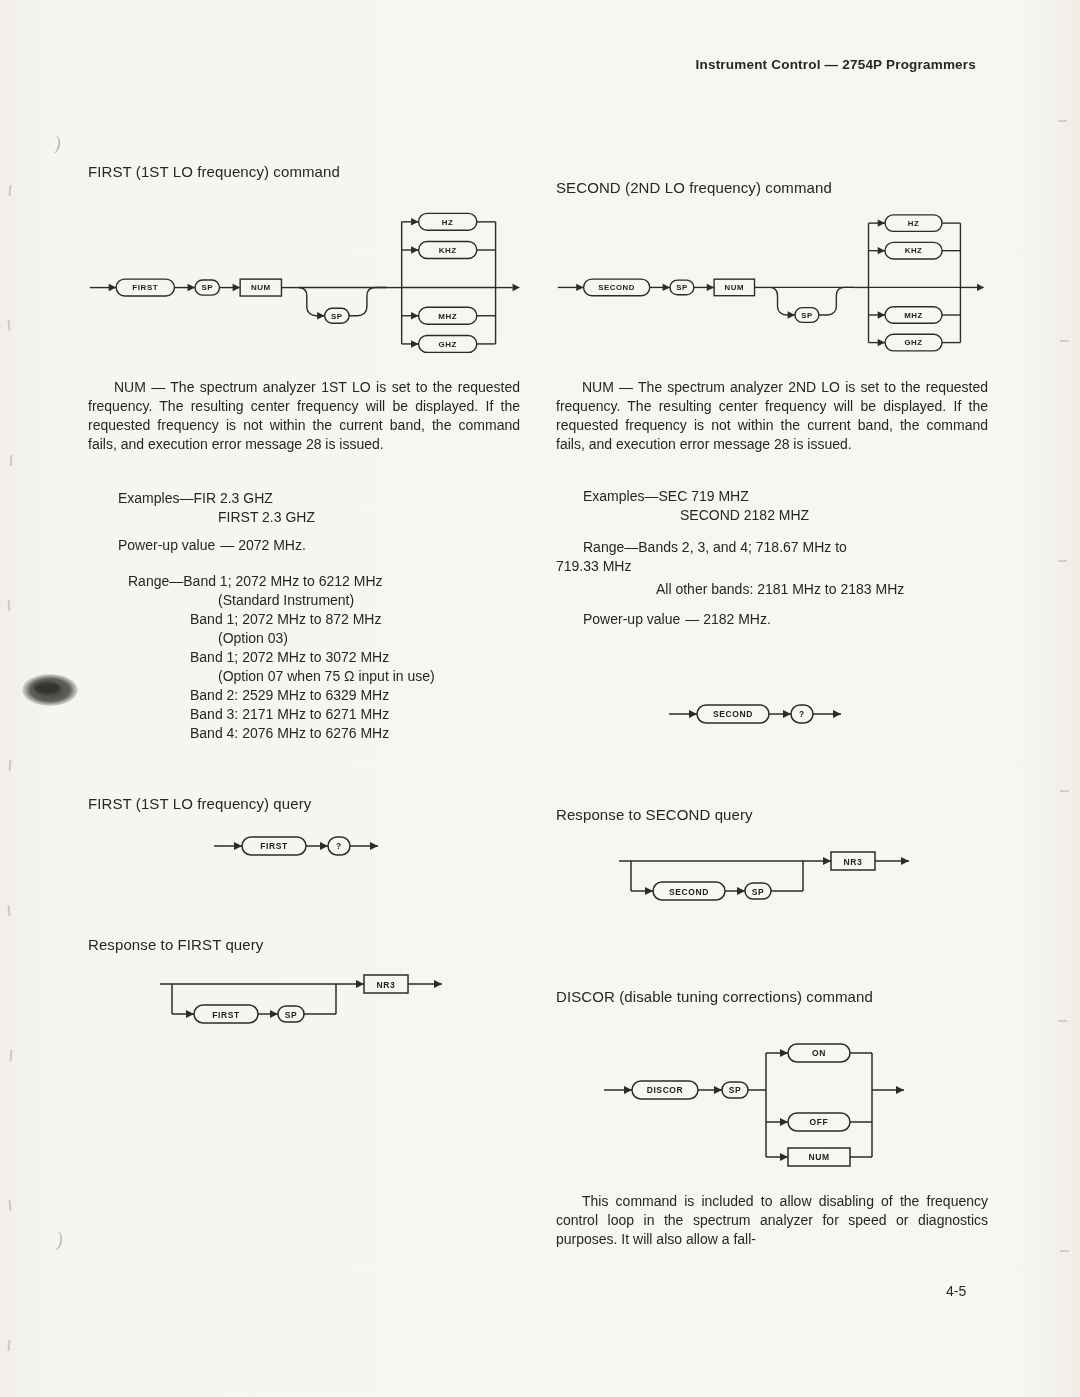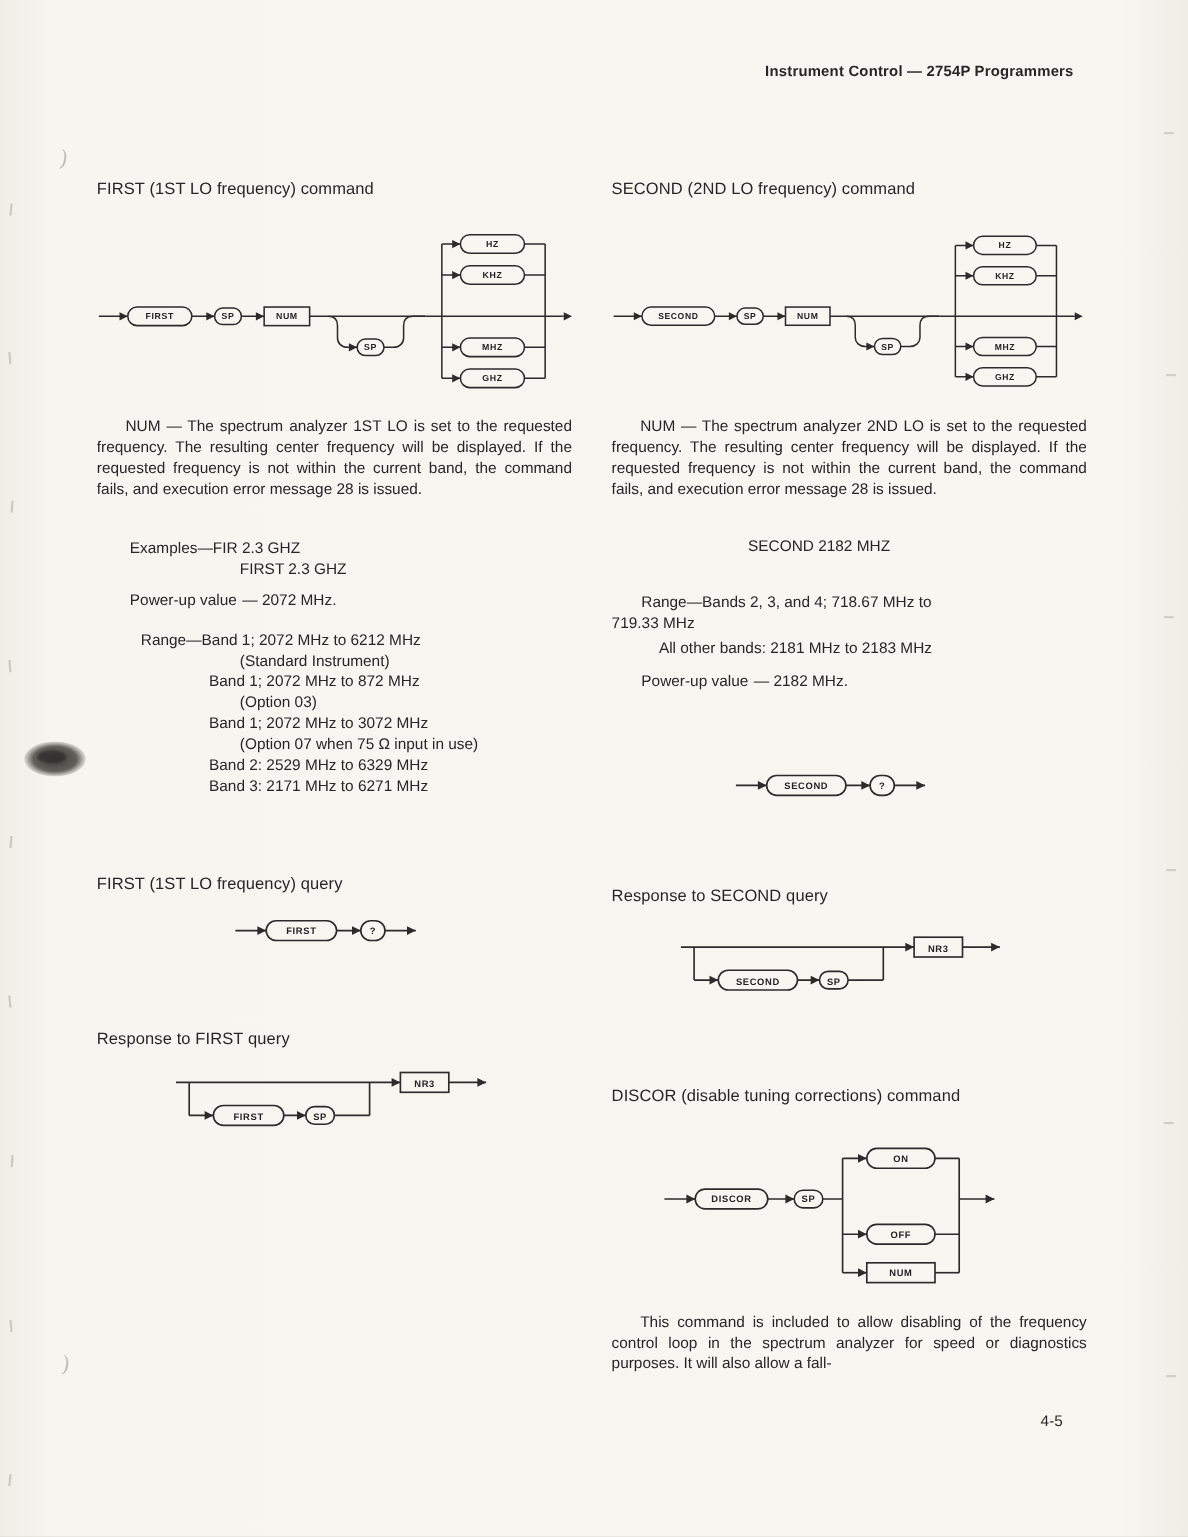--- a/index.html
+++ b/index.html
@@ -137,20 +137,21 @@
       <div class="line" style="margin-left:40px">
         <span class="lbl">Range</span><span>—Band 1; 2072 MHz to 6212 MHz</span>
       </div>
       <div class="line" style="margin-left:130px">(Standard Instrument)</div>
       <div class="line" style="margin-left:102px">Band 1; 2072 MHz to 872 MHz</div>
       <div class="line" style="margin-left:130px">(Option 03)</div>
       <div class="line" style="margin-left:102px">Band 1; 2072 MHz to 3072 MHz</div>
       <div class="line" style="margin-left:130px">(Option 07 when 75 Ω input in use)</div>
       <div class="line" style="margin-left:102px">Band 2: 2529 MHz to 6329 MHz</div>
       <div class="line" style="margin-left:102px">Band 3: 2171 MHz to 6271 MHz</div>
+      <div class="line" style="margin-left:102px">Band 4: 2076 MHz to 6276 MHz</div>
     </div>
 
     <h2 class="title blk" style="top:795px">FIRST (1ST LO frequency) query</h2>
 
     <svg class="blk" style="top:826px;left:8px" width="200" height="40" viewBox="0 0 200 40">
       <g>
         <path class="w" d="M2,20 H30"></path>
           <path class="w" d="M94,20 H116"></path>
           <path class="w" d="M138,20 H166"></path>
         <polygon class="ah" points="22,16 30,20 22,24"></polygon>
@@ -185,21 +186,21 @@
       <rect class="w" x="120" y="38" width="26" height="16" rx="8"></rect>
       <text x="133" y="50">SP</text>
       <rect class="w" x="206" y="7" width="44" height="18"></rect>
       <text x="228" y="20">NR3</text>
     </svg>
 
   </div>
 
   <div class="col col-right">
 
-    <h2 class="title blk" style="top:163px">SECOND (2ND LO frequency) command</h2>
+    <h2 class="title blk" style="top:179px">SECOND (2ND LO frequency) command</h2>
 
     <svg class="blk" style="top:196px" width="470" height="170" viewBox="0 0 470 170">
       <g>
         <path class="w" d="M2,92 H30"></path>
           <path class="w" d="M102,92 H124"></path>
         <path class="w" d="M150,92 H172"></path>
           <path class="w" d="M216,92 H232"></path>
         <path class="w" d="M232,92 H324"></path>
         <path class="w" d="M232,92 C239,92 241,96 241,101 V113 C241,118 245,122 251,122 H260"></path>
         <path class="w" d="M286,122 H295 C301,122 305,118 305,113 V101 C305,96 307,92 314,92 H324"></path>
@@ -242,29 +243,32 @@
       <text x="389" y="125">MHZ</text>
       <rect class="w" x="358" y="143" width="62" height="18" rx="9"></rect>
       <text x="389" y="155">GHZ</text>
     </svg>
 
     <p class="body ind blk" style="top:378px">
       <span class="lbl gap">NUM —</span><span>The spectrum analyzer 2ND LO is set to the requested frequency. The resulting center frequency will be displayed. If the requested frequency is not within the current band, the command fails, and execution error message 28 is issued.</span>
     </p>
 
     <div class="blk" style="top:487px">
+      <div class="line" style="margin-left:27px">
+        <span class="lbl">Examples</span><span>—SEC 719 MHZ</span>
+      </div>
       <div class="line" style="margin-left:124px">SECOND 2182 MHZ</div>
     </div>
 
     <div class="blk" style="top:538px">
       <div class="line" style="margin-left:27px">
         <span class="lbl">Range</span><span>—Bands 2, 3, and 4; 718.67 MHz to</span>
       </div>
       <div class="line">719.33 MHz</div>
-      <div class="line" style="margin-left:43px;margin-top:4px">All other bands: 2181 MHz to 2183 MHz</div>
+      <div class="line" style="margin-left:100px;margin-top:4px">All other bands: 2181 MHz to 2183 MHz</div>
     </div>
 
     <div class="blk line" style="top:610px">
       <span style="margin-left:27px" class="lbl gap">Power-up value</span><span>— 2182 MHz.</span>
     </div>
 
 
     <svg class="blk" style="top:694px" width="210" height="40" viewBox="0 0 210 40">
       <g>
         <path class="w" d="M2,20 H30"></path>

